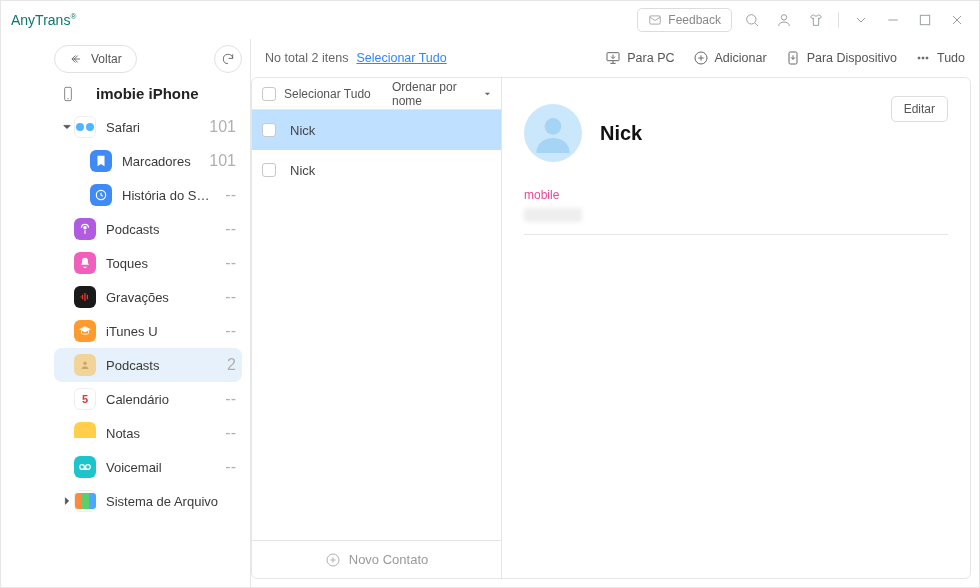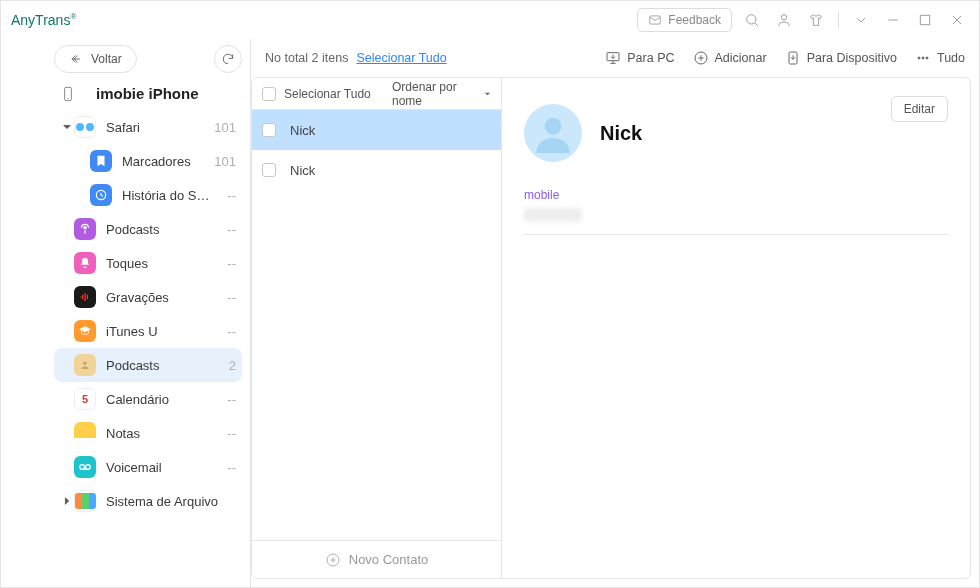--- a/index.html
+++ b/index.html
@@ -45,21 +45,21 @@
   .device-label{font-size:15px;font-weight:600;color:#222;}
   .tree{flex:1;overflow:auto;}
   .node{display:flex;align-items:center;height:34px;border-radius:8px;padding:0 6px;font-size:13px;color:#3a3a3a;cursor:pointer;}
   .node .caret{width:14px;display:flex;justify-content:center;color:#888;flex-shrink:0;}
   .node .caret svg{width:8px;height:8px;stroke:#555;fill:#555;}
   .node .spacer{width:14px;flex-shrink:0;}
   .node .indent{width:14px;flex-shrink:0;}
   .node .sq{width:22px;height:22px;border-radius:6px;display:flex;align-items:center;justify-content:center;color:#fff;font-size:11px;margin-right:10px;flex-shrink:0;}
   .node .sq.white{background:#fff;border:1px solid #eee;}
   .node .lbl{flex:1;white-space:nowrap;overflow:hidden;text-overflow:ellipsis;}
-  .node .cnt{color:#b0b0b0;font-size:13px;min-width:24px;text-align:right;}
+  .node .cnt{color:#b0b0b0;font-size:16px;min-width:24px;text-align:right;}
   .node.selected{background:var(--sidebar-sel);}
   .child .indent{width:30px;}
   .sq svg{width:14px;height:14px;fill:#fff;}
   
   .middle{flex:1;display:flex;flex-direction:column;min-width:0;}
   .toolbar{height:38px;display:flex;align-items:center;padding:0 14px;justify-content:space-between;font-size:12.5px;}
   .tb-left{display:flex;gap:8px;align-items:center;color:#666;flex-wrap:nowrap;}
   .select-link{color:var(--link);cursor:pointer;text-decoration:underline;}
   .tb-actions{display:flex;align-items:center;gap:18px;}
   .act{display:flex;align-items:center;gap:6px;color:#555;font-size:12.5px;cursor:pointer;white-space:nowrap;}
@@ -78,21 +78,21 @@
   .new-contact{height:38px;border-top:1px solid var(--border);display:flex;align-items:center;justify-content:center;gap:8px;color:#9a9a9a;font-size:13px;cursor:pointer;}
   .new-contact svg{width:16px;height:16px;stroke:#b0b0b0;fill:none;stroke-width:1.5;}
   
   .detail{flex:1;position:relative;padding:18px 22px;display:flex;flex-direction:column;}
   .edit-btn{position:absolute;top:18px;right:22px;height:26px;border:1px solid #dcdcdc;border-radius:5px;padding:0 12px;font-size:12px;color:#555;background:#fff;cursor:pointer;display:flex;align-items:center;}
   .avatar-row{display:flex;align-items:center;gap:18px;margin-top:8px;}
   .avatar{width:58px;height:58px;border-radius:50%;background:#cbe7fb;display:flex;align-items:center;justify-content:center;}
   .avatar svg{width:40px;height:40px;fill:#a6d4f5;}
   .name{font-size:20px;font-weight:700;color:#111;}
   .field{margin-top:26px;font-size:12px;}
-  .field-label{color:#8b5cf6;}
+  .field-label{color:#ec4899;}
   .field-value{margin-top:6px;height:14px;width:58px;background:#eee;border-radius:3px;filter:blur(2px);}
   .hr{height:1px;background:var(--border);margin-top:12px;}
   
   .safari-dot{width:22px;height:10px;display:flex;gap:2px;align-items:center;justify-content:center;}
   .safari-dot span{width:8px;height:8px;background:#4fb7ff;border-radius:50%;}
   .multi{display:flex;gap:0;}
   .multi span{width:7px;height:16px;}
   .multi span:nth-child(1){background:#ff8a3c;border-radius:3px 0 0 3px;}
   .multi span:nth-child(2){background:#5bcf6e;}
   .multi span:nth-child(3){background:#4aa8ff;border-radius:0 3px 3px 0;}

